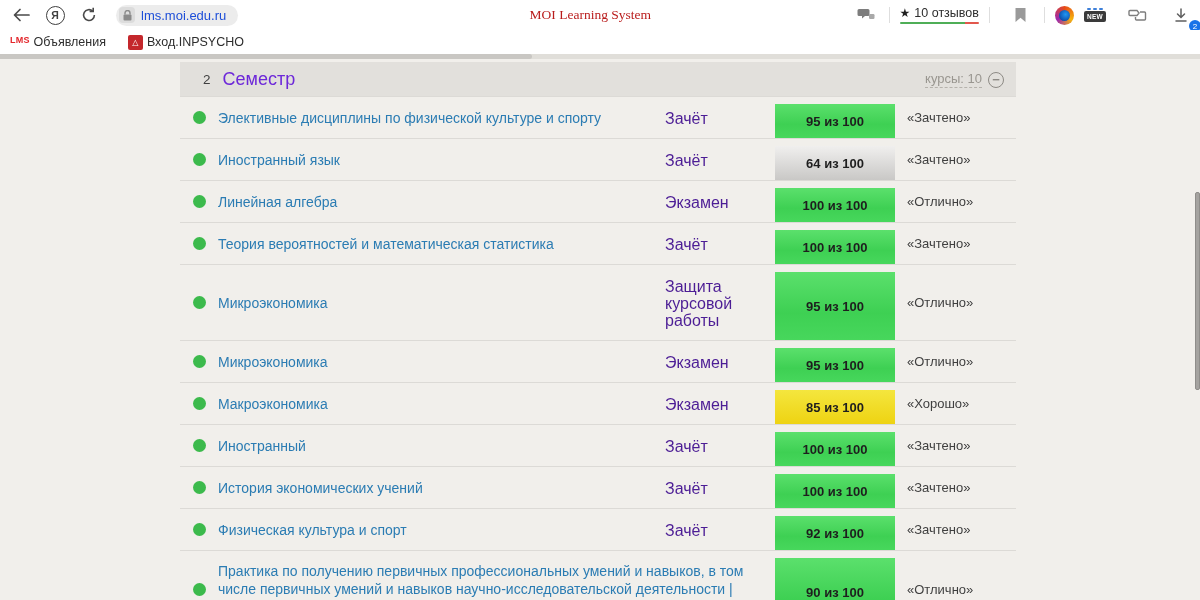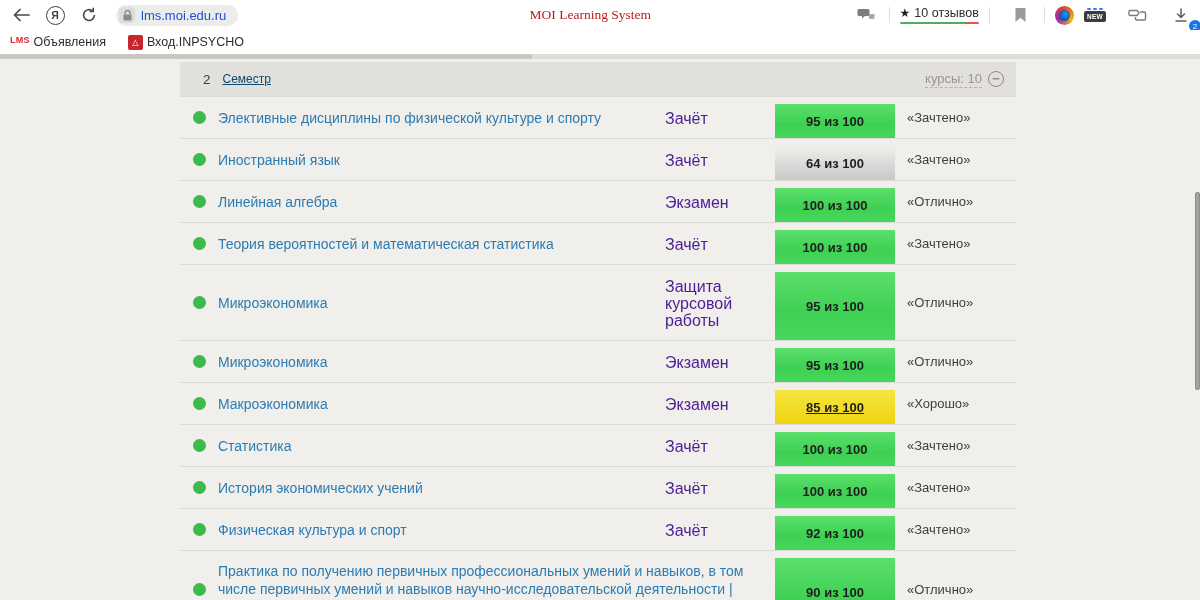--- a/index.html
+++ b/index.html
@@ -41,36 +41,36 @@
   
   .divider { position:absolute; top:54px; left:0; width:1200px; height:5px; background:#e0ded9; }
   .divider .dark { position:absolute; left:0; top:0; width:532px; height:5px; background:#c9c7c3; border-radius:0 3px 3px 0; }
 
   
   .content { position:absolute; top:59px; left:0; width:1200px; height:541px; background:#f1efeb; overflow:hidden; }
   .sem-table { position:absolute; left:180px; top:3px; width:836px; }
 
   .sem-header { height:34px; background:#e2e0dc; display:flex; align-items:center; padding:0 12px 0 23px; }
   .sem-num { font-size:13.5px; color:#3f3f3f; margin-right:12px; }
-  .sem-word { font-size:12px; color:#0c4a6e;text-decoration:underline; }
-  .sem-right { margin-left:auto; display:flex; align-items:flex-start; gap:6px; }
+  .sem-word { font-size:18px; color:#6d28d9; }
+  .sem-right { margin-left:auto; display:flex; align-items:flex-end; gap:6px; }
   .courses-link { font-size:13px; color:#999690; border-bottom:1px dashed #b5b2ac; padding-bottom:1px; cursor:pointer; }
   .toggle-circle { width:16px; height:16px; border:1.5px solid #8d8a85; border-radius:50%; color:#8d8a85; font-size:13px; line-height:13px; display:flex; align-items:center; justify-content:center; cursor:pointer; font-weight:bold; }
 
   .grade-row { display:flex; align-items:stretch; border-top:1px solid #dcdad6; }
   .grade-row:first-of-type { border-top:none; }
   .cell-dot { width:38px; display:flex; align-items:center; justify-content:center; flex-shrink:0; }
   .dot { width:13px; height:13px; border-radius:50%; background:#3cba4c; }
   .cell-course { flex:1; padding:11px 18px 11px 0; display:flex; align-items:center; }
   .course-link { font-size:14px; color:#2b7cb3; line-height:18px; text-decoration:none; cursor:pointer; }
   .cell-type { width:110px; flex-shrink:0; padding:13px 4px 11px 0; display:flex; align-items:center; font-size:16px; color:#4c1d95; line-height:17px; }
   .cell-score { width:120px; flex-shrink:0; display:flex; align-items:center; justify-content:center; font-size:13px; font-weight:bold; color:#1e1e1e;margin-top:7px; }
   .cell-score[data-color="green"]  { background:linear-gradient(180deg,#5be06c 0%,#3ed053 60%,#47d75c 100%); }
   .cell-score[data-color="gray"]   { background:linear-gradient(180deg,#f0efee 0%,#c9c8c6 100%); }
-  .cell-score[data-color="yellow"] { background:linear-gradient(180deg,#f4e63e 0%,#eed312 100%);text-decoration:underline; }
+  .cell-score[data-color="yellow"] { background:linear-gradient(180deg,#f4e63e 0%,#eed312 100%); }
   .cell-grade { width:121px; flex-shrink:0; padding:11px 4px 11px 12px; display:flex; align-items:center; font-size:13px; color:#3f3f3f; }
 
   
   .scroll-thumb { position:absolute; right:0; top:192px; width:5px; height:198px; background:#a5a3a0; border:1px solid #8f8d8a; border-radius:2px; }
 
   svg { display:block; }
 </style>
 </head>
 <body>
 
@@ -259,21 +259,21 @@
       <div class="cell-type">Экзамен</div>
       <div class="cell-score" data-color="yellow">85 из 100</div>
       <div class="cell-grade">«Хорошо»</div>
     </div>
 
     <div class="grade-row">
       <div class="cell-dot">
           <span class="dot"></span>
         </div>
       <div class="cell-course">
-          <a class="course-link">Статистика</a>
+          <a class="course-link">Иностранный</a>
         </div>
       <div class="cell-type">Зачёт</div>
       <div class="cell-score" data-color="green">100 из 100</div>
       <div class="cell-grade">«Зачтено»</div>
     </div>
 
     <div class="grade-row">
       <div class="cell-dot">
           <span class="dot"></span>
         </div>

